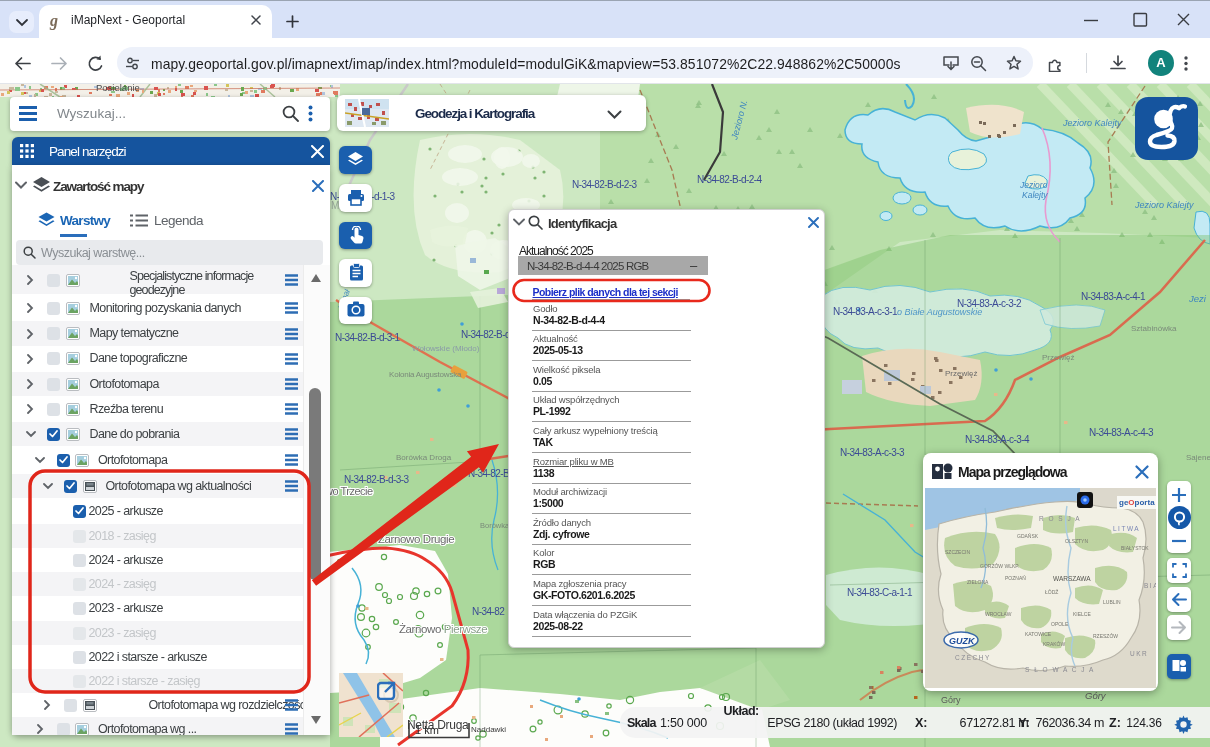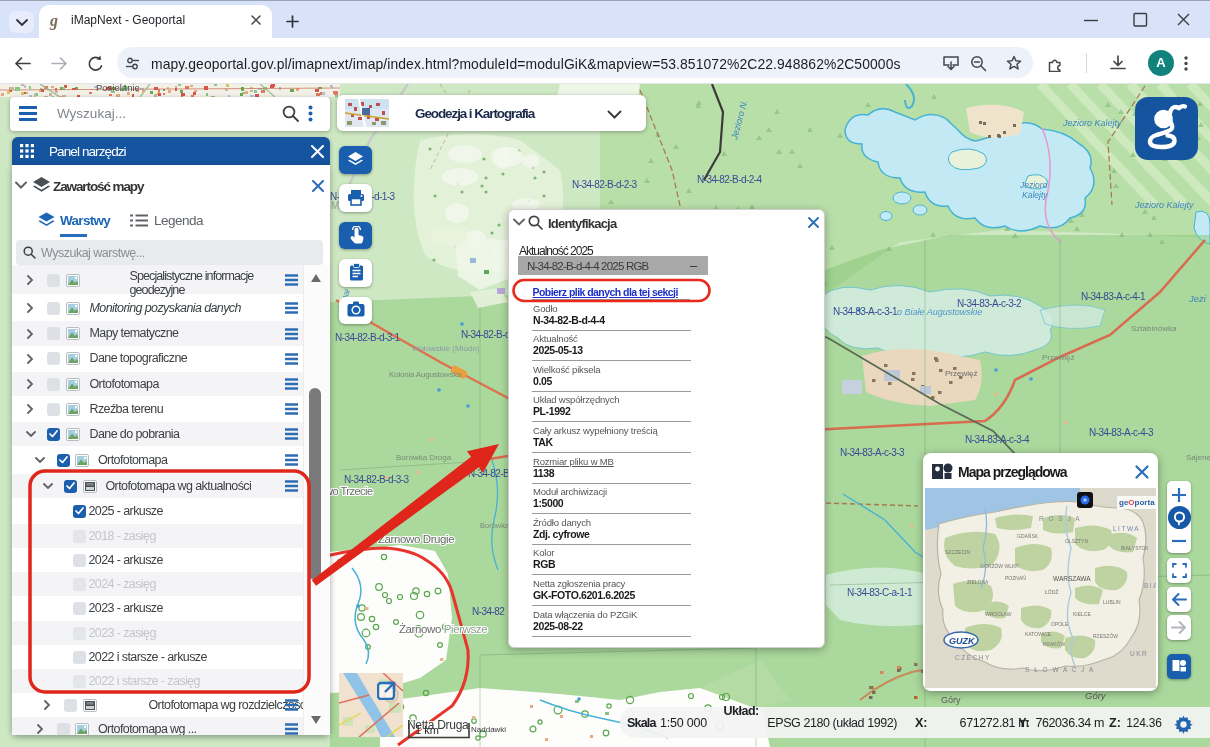--- a/index.html
+++ b/index.html
@@ -649,21 +649,21 @@
 <svg style="position:absolute;left:27.0px;top:38.0px" width="7" height="10">
       <path d="M1 1 L5 5 L1 9" stroke="#5f6368" stroke-width="1.8" fill="none" stroke-linecap="round"></path>
     </svg>
 <div style="position:absolute;left:47px;top:36.5px;width:13px;height:13px;border-radius:3px;background:#dde1e6;"></div>
 <svg style="position:absolute;left:65.5px;top:36.5px" width="14" height="13">
       <rect x="0.5" y="0.5" width="13" height="12" rx="1.5" fill="#fff" stroke="#b9bcc0"></rect>
       <rect x="2" y="2" width="10" height="9" fill="#a5cede"></rect>
       <path d="M2 11 L6 5.5 L9 9 L11 7 L12 8.5 V11 Z" fill="#6ba362"></path>
       <circle cx="10" cy="4" r="1.2" fill="#fff"></circle>
     </svg>
-<div style="position:absolute;left:89.5px;top:35.5px;font-size:12.5px;letter-spacing:-0.6px;color:#3c4043;white-space:nowrap;font-style:italic;">Monitoring pozyskania danych</div>
+<div style="position:absolute;left:89.5px;top:35.5px;font-size:12.5px;letter-spacing:-0.6px;color:#3c4043;white-space:nowrap;">Monitoring pozyskania danych</div>
 <svg style="position:absolute;left:285px;top:37.0px" width="13" height="12">
       <path d="M0 1.5 H13 M0 6 H13 M0 10.5 H13" stroke="#2e6db4" stroke-width="2.6"></path>
     </svg>
 <div style="position:absolute;left:12px;top:56.1px;width:291px;height:24.7px;background:#f4f4f6;"></div>
 <svg style="position:absolute;left:27.0px;top:63.5px" width="7" height="10">
       <path d="M1 1 L5 5 L1 9" stroke="#5f6368" stroke-width="1.8" fill="none" stroke-linecap="round"></path>
     </svg>
 <div style="position:absolute;left:47px;top:62.0px;width:13px;height:13px;border-radius:3px;background:#dde1e6;"></div>
 <svg style="position:absolute;left:65.5px;top:62.0px" width="14" height="13">
       <rect x="0.5" y="0.5" width="13" height="12" rx="1.5" fill="#fff" stroke="#b9bcc0"></rect>
@@ -941,21 +941,21 @@
 <div class="fline" style="left:532px;top:482.5px;"></div>
 <div class="abs" style="left:533px;top:486.1px;font-size:9.5px;letter-spacing:-0.18px;color:#555;white-space:nowrap;text-align:center;">Moduł archiwizacji</div>
 <div class="abs" style="left:533px;top:497.1px;font-size:10.5px;letter-spacing:-0.4px;font-weight:bold;color:#191919;white-space:nowrap;">1:5000</div>
 <div class="fline" style="left:532px;top:513.1px;"></div>
 <div class="abs" style="left:533px;top:516.7px;font-size:9.5px;letter-spacing:-0.18px;color:#555;white-space:nowrap;">Źródło danych</div>
 <div class="abs" style="left:533px;top:527.7px;font-size:10.5px;letter-spacing:-0.4px;font-weight:bold;color:#191919;white-space:nowrap;">Zdj. cyfrowe</div>
 <div class="fline" style="left:532px;top:543.7px;"></div>
 <div class="abs" style="left:533px;top:547.3px;font-size:9.5px;letter-spacing:-0.18px;color:#555;white-space:nowrap;">Kolor</div>
 <div class="abs" style="left:533px;top:558.3px;font-size:10.5px;letter-spacing:-0.4px;font-weight:bold;color:#191919;white-space:nowrap;">RGB</div>
 <div class="fline" style="left:532px;top:574.3px;"></div>
-<div class="abs" style="left:533px;top:577.9px;font-size:9.5px;letter-spacing:-0.18px;color:#555;white-space:nowrap;">Netta zgłoszenia pracy</div>
+<div class="abs" style="left:533px;top:577.9px;font-size:9.5px;letter-spacing:-0.18px;color:#555;white-space:nowrap;">Mapa zgłoszenia pracy</div>
 <div class="abs" style="left:533px;top:588.9px;font-size:10.5px;letter-spacing:-0.4px;font-weight:bold;color:#191919;white-space:nowrap;">GK-FOTO.6201.6.2025</div>
 <div class="fline" style="left:532px;top:604.9px;"></div>
 <div class="abs" style="left:533px;top:608.5px;font-size:9.5px;letter-spacing:-0.18px;color:#555;white-space:nowrap;">Data włączenia do PZGiK</div>
 <div class="abs" style="left:533px;top:619.5px;font-size:10.5px;letter-spacing:-0.4px;font-weight:bold;color:#191919;white-space:nowrap;">2025-08-22</div>
 <div class="fline" style="left:532px;top:635.5px;"></div>
 
 <div class="abs" style="left:1135px;top:97px;width:63px;height:63px;background:#15549e;border-radius:13px;"></div>
 <svg class="abs" style="left:1135px;top:97px" width="63" height="63">
   <circle cx="28.5" cy="22" r="9.3" fill="#fff"></circle>
   <path d="M44 11 q-6 -3 -8.5 3 q-2.5 7 1 13 q2.5 5 -3 7 q-6 2.5 -12 4 q-6.5 2 -6.5 6.5 q0 5.5 11.5 5.5 q12.5 0 13 -6 q0.3 -5 -7 -5.5" stroke="#fff" stroke-width="4.4" fill="none" stroke-linecap="round"></path>

